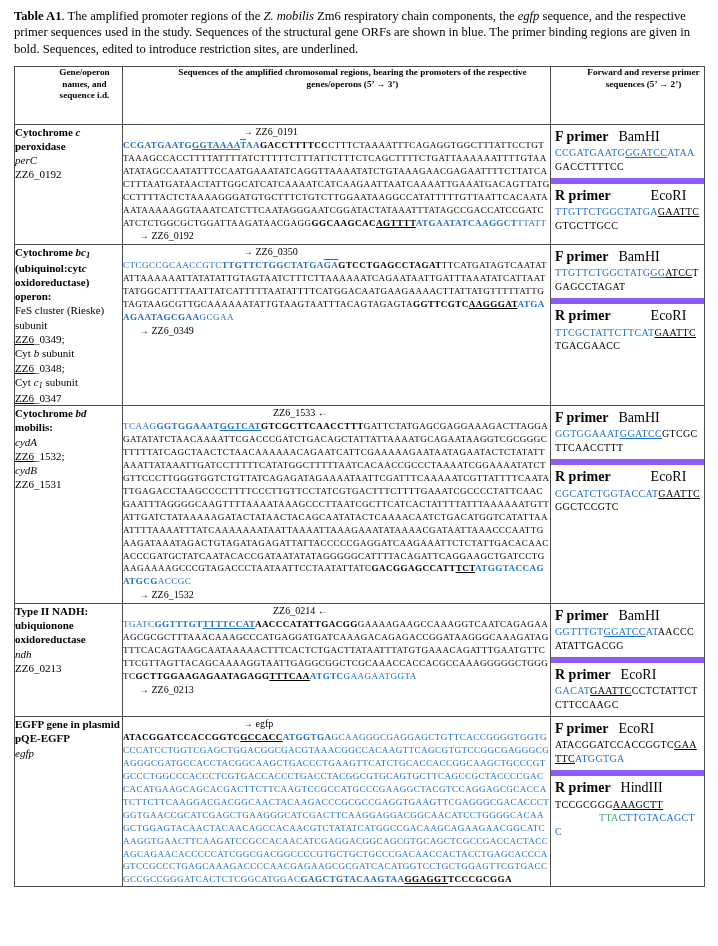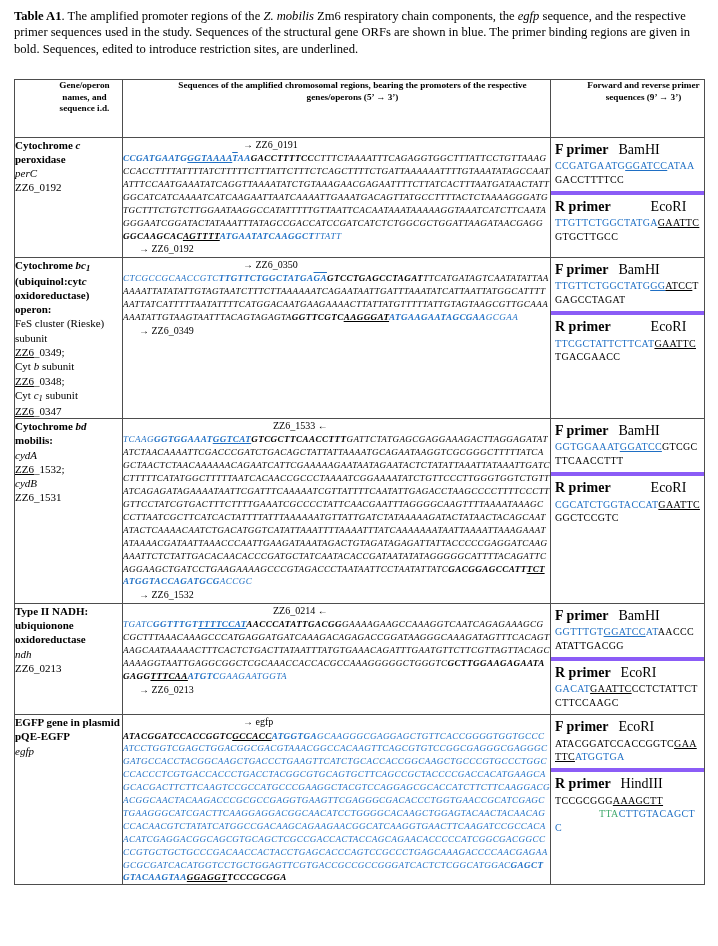--- a/index.html
+++ b/index.html
@@ -15,21 +15,21 @@
   }
   .page {
     width: 718px;
     box-sizing: border-box;
     padding: 8px 14px 6px 14px;
   }
   .caption {
     font-size: 12.6px;
     line-height: 1.30;
     text-align: left;
-    margin: 0 0 22px 0;
+    margin: 0 0 9px 0;
   }
   .caption b { font-weight: bold; }
   .caption i { font-style: italic; }
 
   table.maintable {
     border-collapse: collapse;
     width: 690px;
     table-layout: fixed;
   }
   table.maintable > tbody > tr > td,
@@ -68,21 +68,20 @@
     padding: 4px 3px 6px 4px;
   }
   .seq {
     font-family: "Liberation Serif", "DejaVu Serif", serif;
     font-size: 9.1px;
     letter-spacing: 0.42px;
     line-height: 1.42;
     word-break: break-all;
     text-align: left;
     margin: 0;
-    font-style: italic;
   }
   .arrowline {
     font-size: 10px;
     line-height: 1.35;
     letter-spacing: 0;
     margin: 0 0 1px 0;
     white-space: nowrap;
   }
   .al { padding-left: 16px; }
   .acl { padding-left: 120px; }
@@ -92,21 +91,21 @@
   .bold { font-weight: bold; }
   .ul { text-decoration: underline; }
   .ovl { text-decoration: overline; }
   .green { color: #3fa96b; margin-left: 44px; }
 
   
   .primerbox { padding: 0; }
   .primer {
     padding: 3px 3px 4px 4px;
   }
-  .primer + .primer { border-top: 4px solid #8b5cf6; }
+  .primer + .primer { border-top: 6px solid #8b5cf6; }
   .primer.nosep { border-top: none; }
   .prow {
     font-size: 14px;
     line-height: 1.25;
     margin-bottom: 1px;
     display: block;
     white-space: nowrap;
   }
   .plabel { font-weight: bold; }
   .penz { font-weight: normal; }
@@ -131,21 +130,21 @@
   <table class="maintable">
     <colgroup>
       <col class="col-a">
         <col class="col-b">
         <col class="col-c">
     </colgroup>
     <thead>
       <tr>
         <th class="hdr tall">Gene/operon names, and sequence i.d.</th>
         <th class="hdr tall">Sequences of the amplified chromosomal regions, bearing the promoters of the respective genes/operons (5’ → 3’)</th>
-        <th class="hdr tall">Forward and reverse primer sequences (9’ → 3’)</th>
+        <th class="hdr tall">Forward and reverse primer sequences (5’ → 2’)</th>
       </tr>
     </thead>
     <tbody id="tbody">
         <tr>
           <td class="names">
             <div class="b">Cytochrome <span class="i">c</span></div>
             <div class="b">peroxidase</div>
             <div class="i">perC</div>
             <div>ZZ6_0192</div>
           </td>

